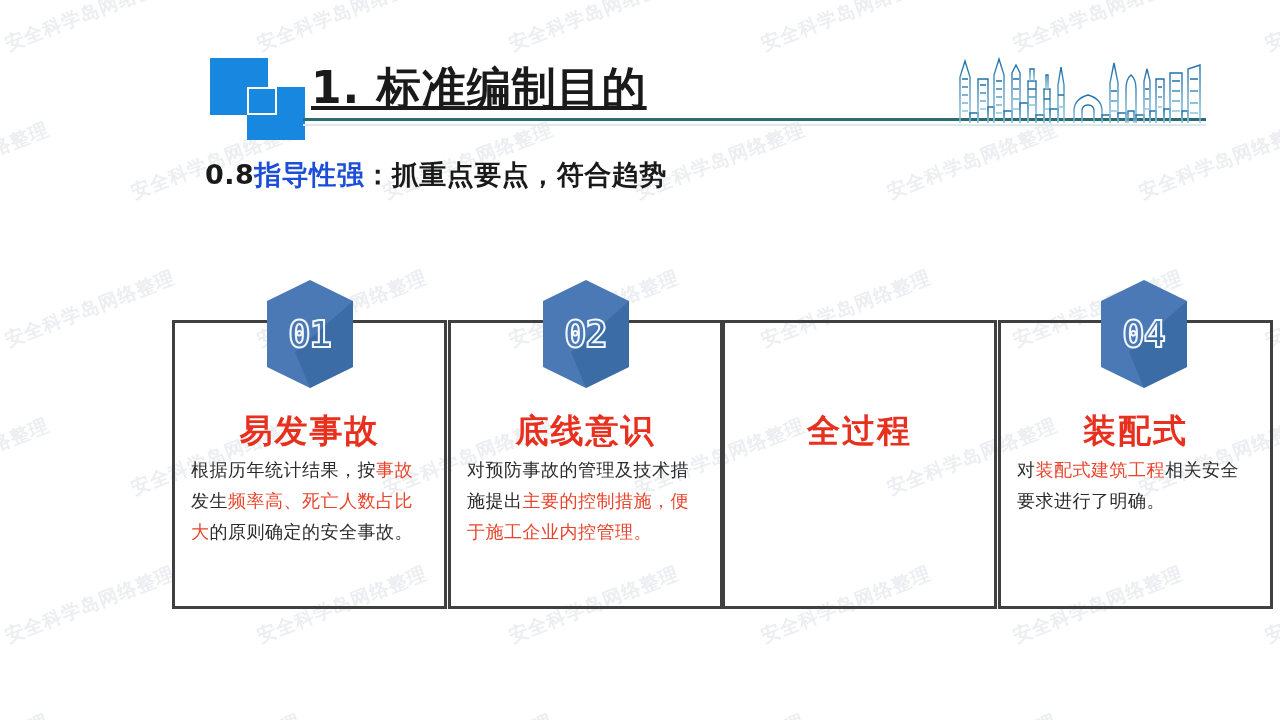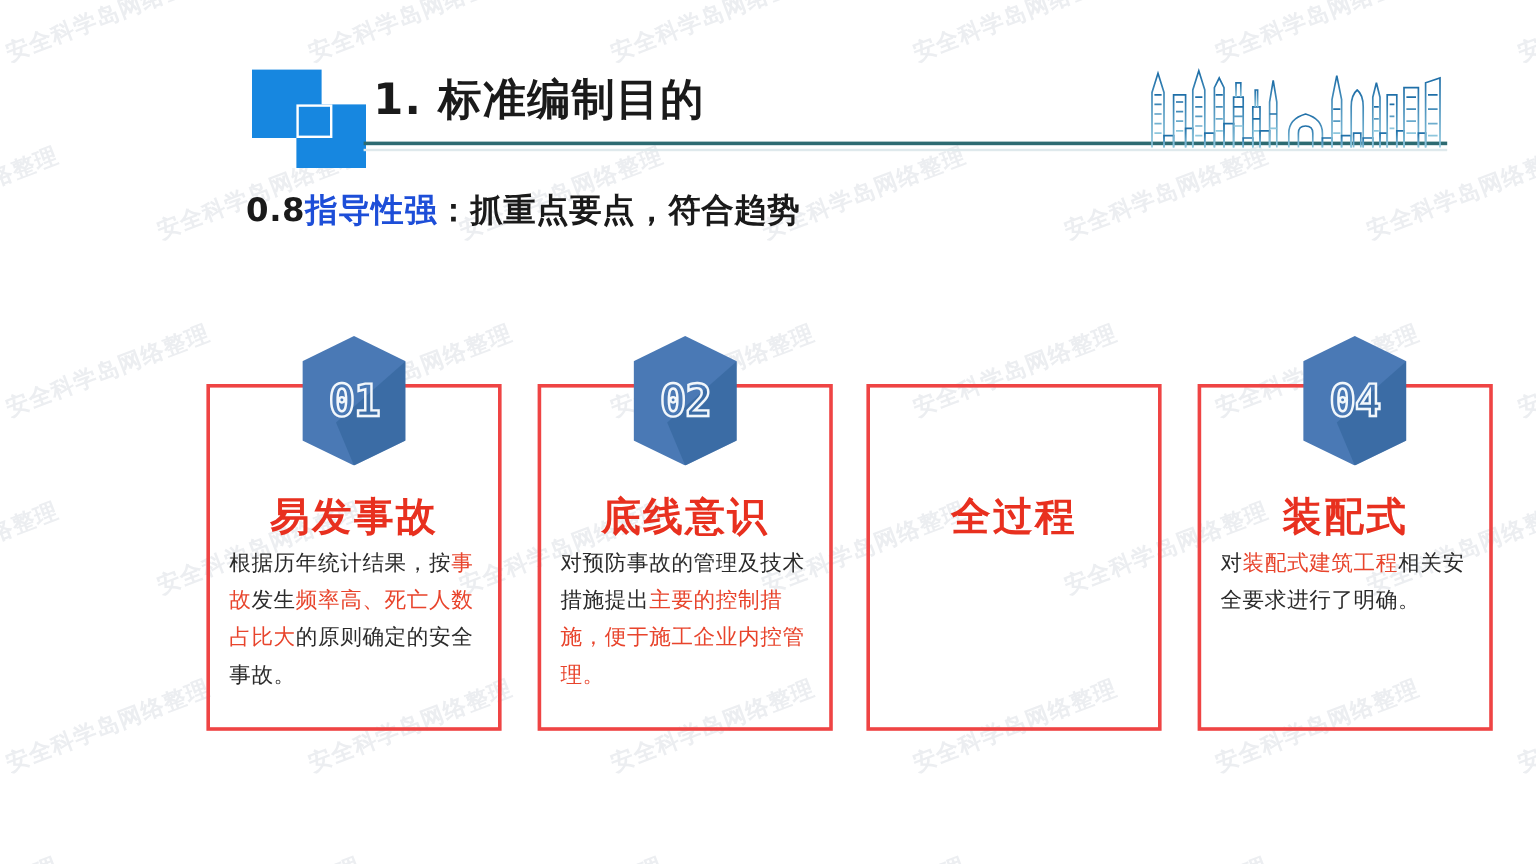--- a/index.html
+++ b/index.html
@@ -70,26 +70,27 @@
   #logo-mark .sq-notch {
     left: 37px; top: 29px;
     width: 30px; height: 28px;
     background: transparent;
     border: 2.5px solid #ffffff;
   }
 
   #slide-title {
     position: absolute;
     left: 311px; top: 59px;
-    font-size: 36px;
+    font-size: 44px;
     font-weight: 700;
     color: #1a1a1a;
     letter-spacing: 1px;
     font-family: "DejaVu Sans", sans-serif;
     white-space: nowrap;
+    text-decoration: underline;
   }
 
   #title-rule {
     position: absolute;
     left: 303px; top: 118px;
     width: 903px; height: 3px;
     background: #2d6b72;
   }
   #title-rule-light {
     position: absolute;
@@ -121,23 +122,23 @@
   
   #cards {
     position: absolute;
     left: 0; top: 0;
     width: 1280px; height: 720px;
   }
 
   .card {
     position: absolute;
     top: 320px;
-    width: 246px;
+    width: 275px;
     height: 289px;
-    border: 3px solid #ef4444;
+    border: 3px solid #404040;
     background: transparent;
   }
   .card.c1 { left: 172px; }
   .card.c2 { left: 448px; }
   .card.c3 { left: 722px; }
   .card.c4 { left: 998px; }
 
   .hexbadge {
     position: absolute;
     top: -43px;

